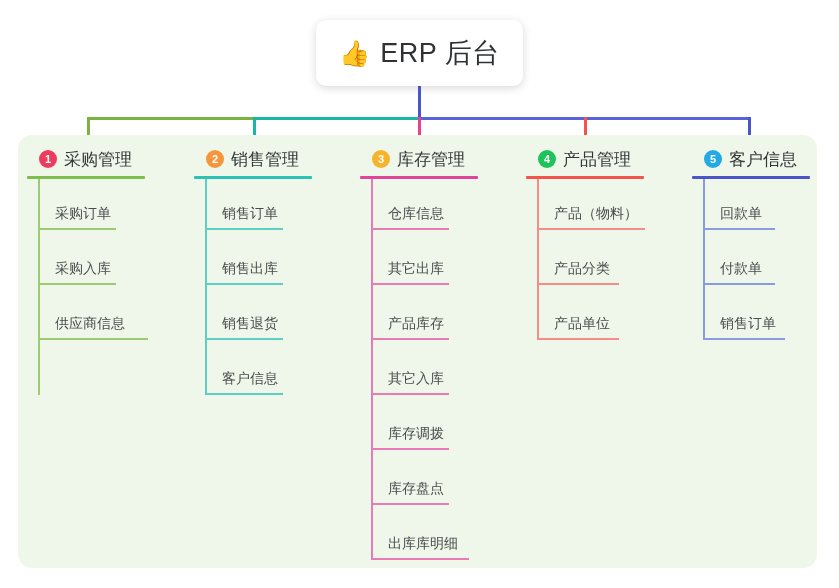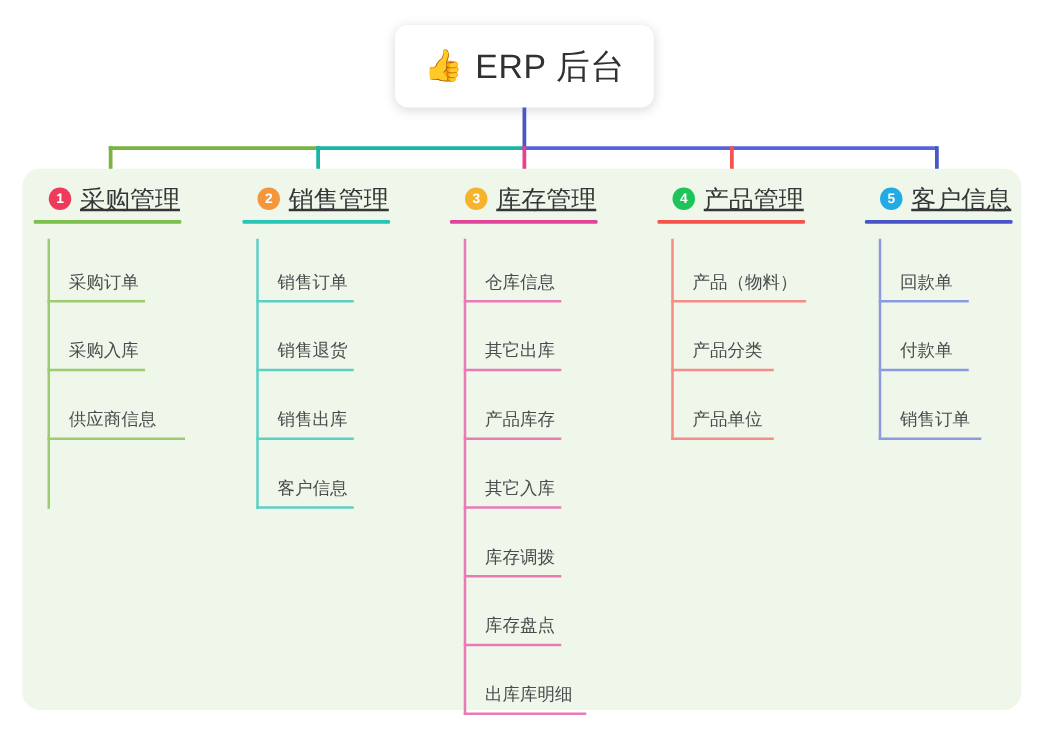--- a/index.html
+++ b/index.html
@@ -81,41 +81,40 @@
     height: 18px;
     border-radius: 50%;
     color: #ffffff;
     font-size: 11px;
     line-height: 18px;
     text-align: center;
     font-weight: bold;
     flex: 0 0 auto;
   }
   .col-title {
-    font-size: 20px;
+    font-size: 17px;
     color: #343638;
     white-space: nowrap;
-    text-decoration: underline;
   }
   .col-rule {
     height: 3px;
     border-radius: 1px;
     margin-top: 3px;
   }
 
   
   .spine {
     position: absolute;
     width: 2px;
     left: 11px;
   }
 
   .leaf-list {
     position: relative;
-    margin-top: 12px;
+    margin-top: 0;
   }
   .leaf {
     position: relative;
     height: 55px;
   }
   .leaf-label {
     position: absolute;
     left: 28px;
     bottom: 11px;
     font-size: 14px;
@@ -182,25 +181,25 @@
           <span class="col-title">销售管理</span>
         </div>
         <div class="col-rule" style="width: 118px; background: rgb(43, 195, 180);"></div>
         <div class="leaf-list">
           <div class="spine" style="top: 0px; height: 216px; background: rgb(95, 207, 196);"></div>
           <div class="leaf">
             <span class="leaf-label">销售订单</span>
             <div class="leaf-rule" style="width: 78px; background: rgb(95, 207, 196);"></div>
           </div>
           <div class="leaf">
+            <span class="leaf-label">销售出库</span>
+            <div class="leaf-rule" style="width: 78px; background: rgb(95, 207, 196);"></div>
+          </div>
+          <div class="leaf">
             <span class="leaf-label">销售退货</span>
-            <div class="leaf-rule" style="width: 78px; background: rgb(95, 207, 196);"></div>
-          </div>
-          <div class="leaf">
-            <span class="leaf-label">销售出库</span>
             <div class="leaf-rule" style="width: 78px; background: rgb(95, 207, 196);"></div>
           </div>
           <div class="leaf">
             <span class="leaf-label">客户信息</span>
             <div class="leaf-rule" style="width: 78px; background: rgb(95, 207, 196);"></div>
           </div>
         </div>
       </div>
       <div class="column" style="left: 360px;">
         <div class="col-head">

